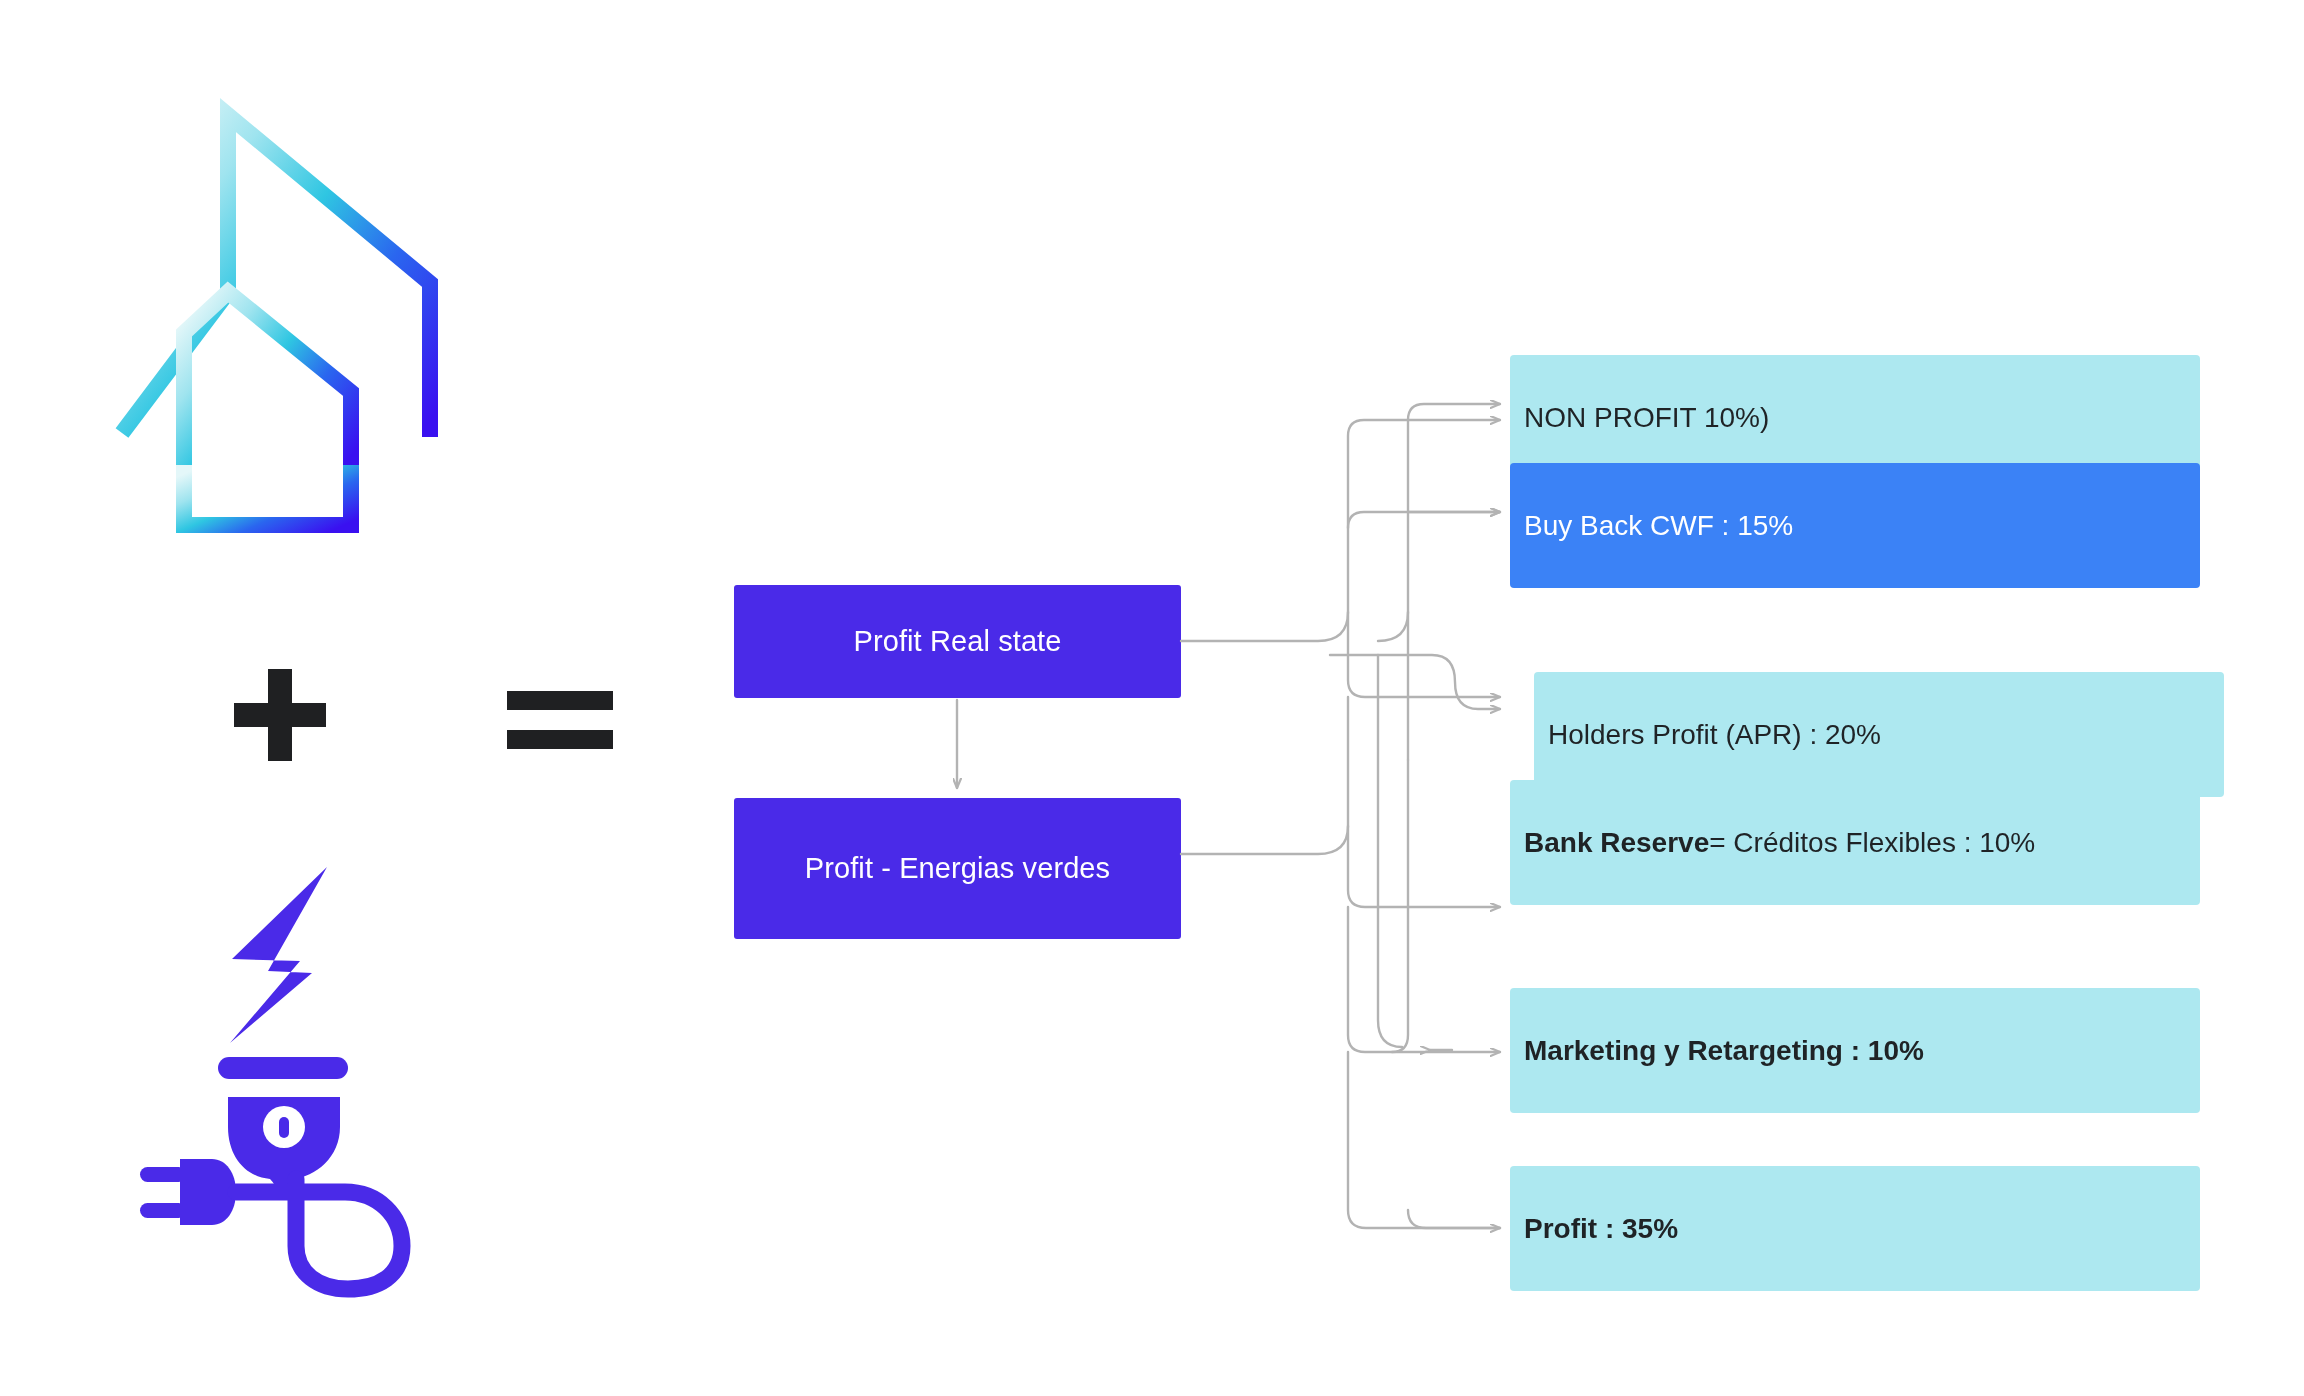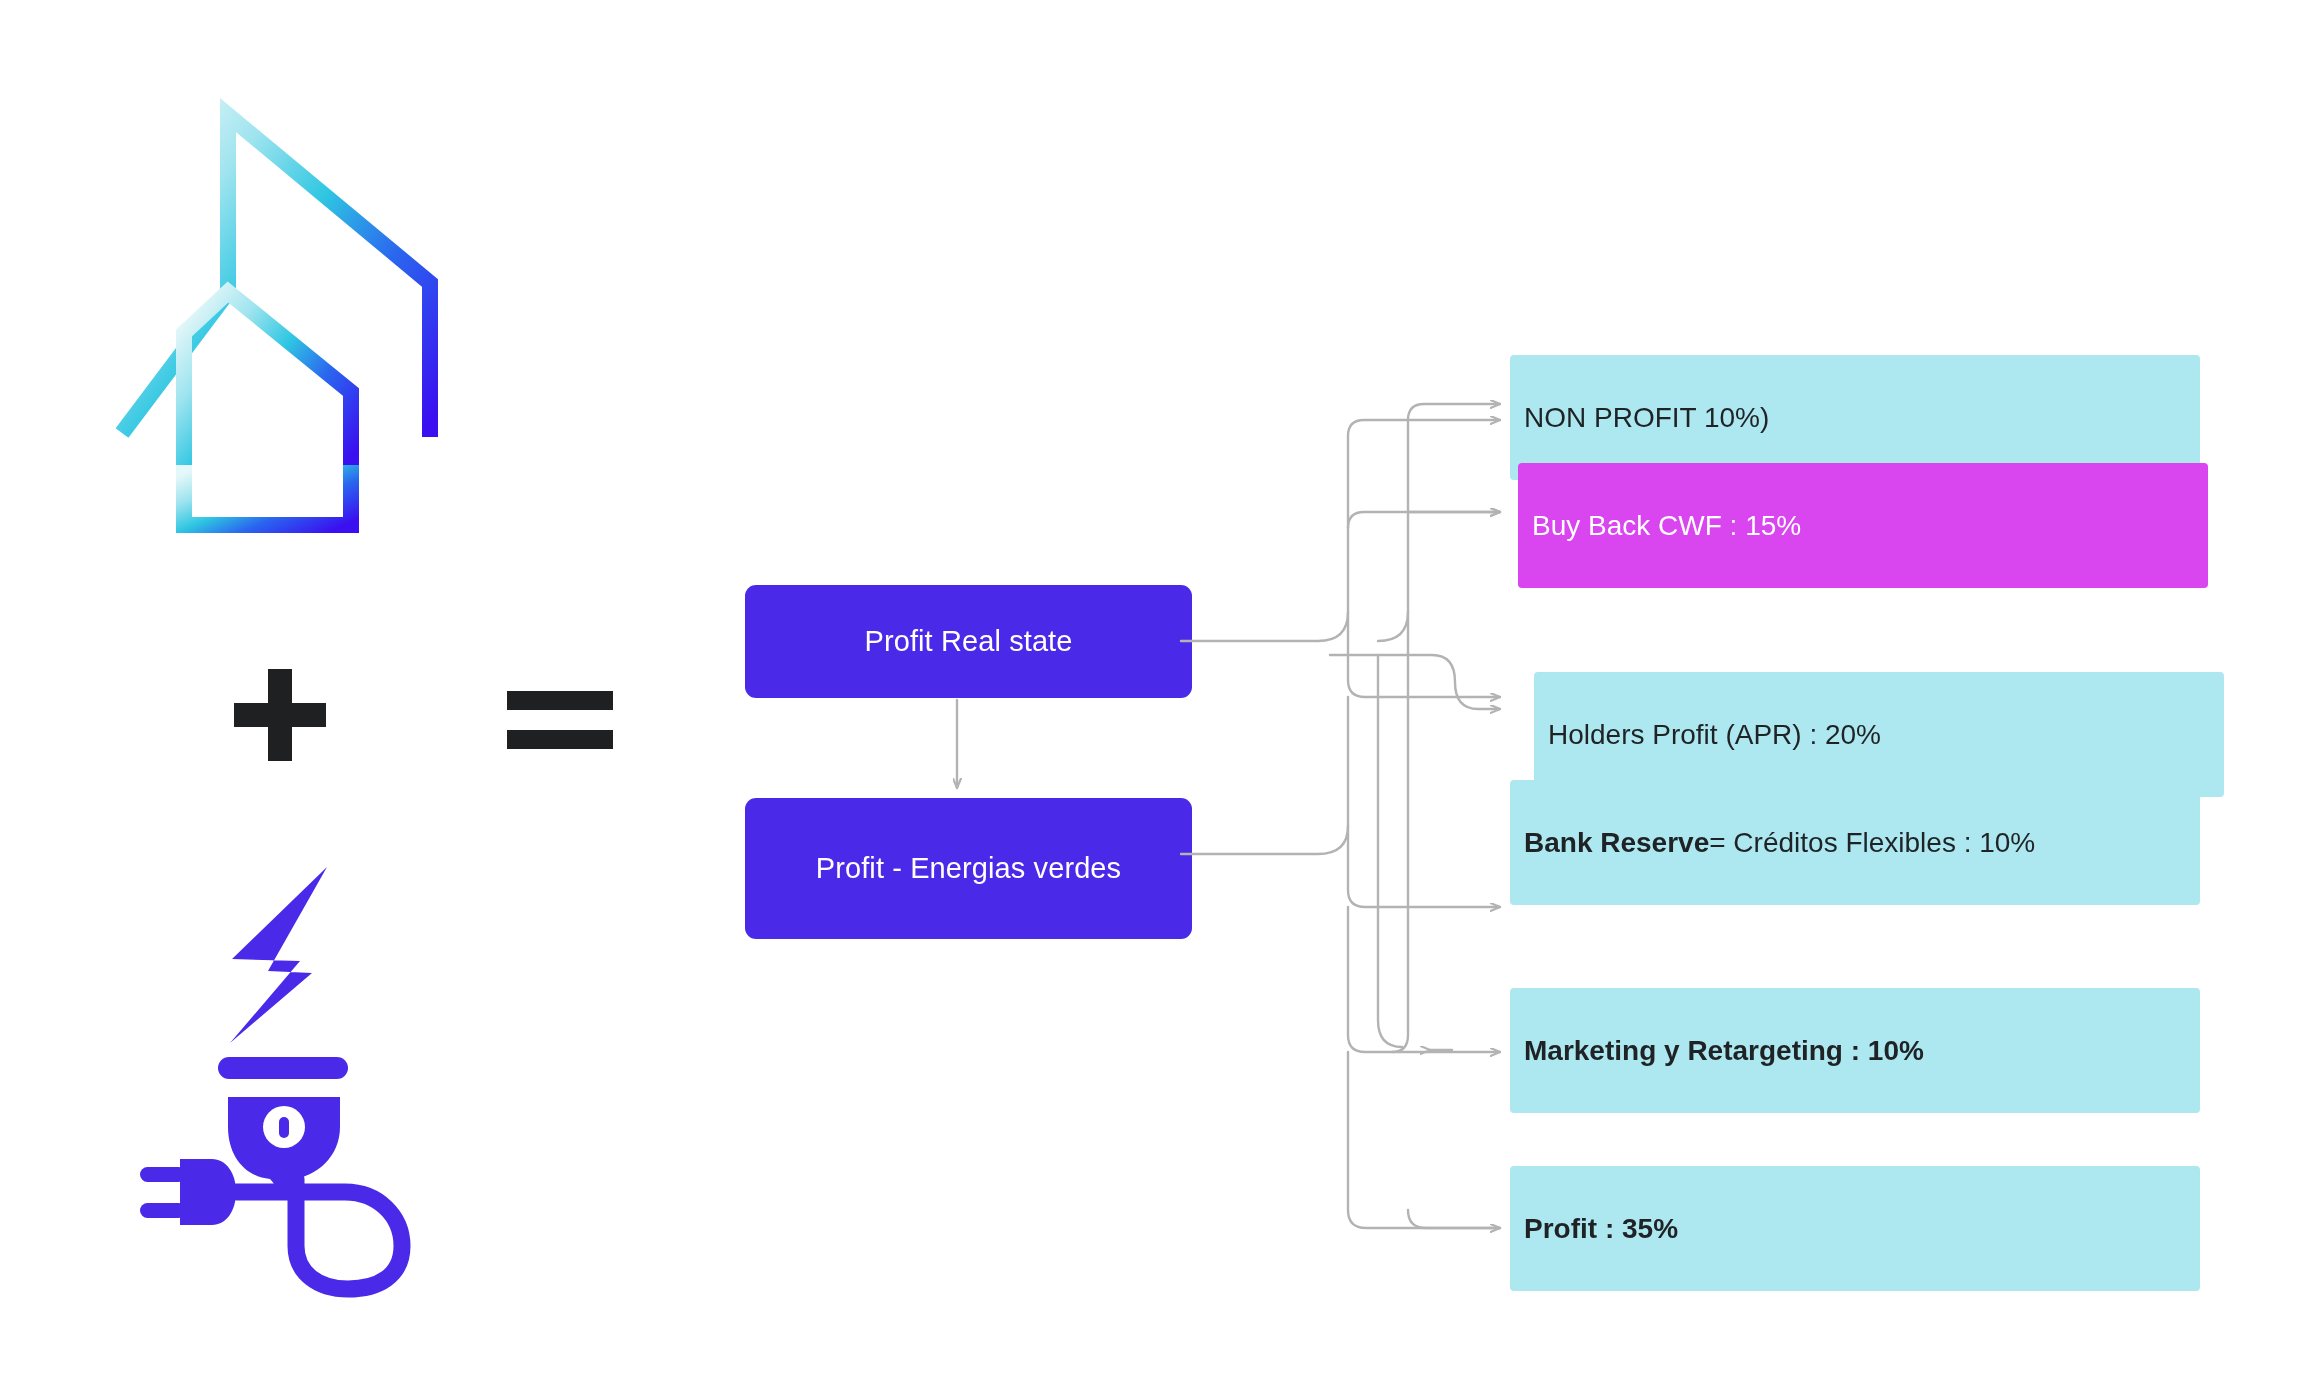--- a/index.html
+++ b/index.html
@@ -8,32 +8,32 @@
 
   .canvas{position:absolute;inset:0;}
 
   
   #logo-house{position:absolute;left:100px;top:85px;width:350px;height:470px;}
   #plus-symbol{position:absolute;left:230px;top:665px;width:100px;height:100px;}
   #equals-symbol{position:absolute;left:505px;top:685px;width:110px;height:70px;}
   #energy-icon{position:absolute;left:140px;top:865px;width:270px;height:425px;}
 
   
-  .src-box{position:absolute;background:#4a2ae8;border-radius:11px;
+  .src-box{position:absolute;background:#4a2ae8;border-radius:3px;
            display:flex;align-items:center;justify-content:center;
-           color:#ffffff;font-size:29px;letter-spacing:.1px;margin-left:11px;}
+           color:#ffffff;font-size:29px;letter-spacing:.1px;}
   #src-real-estate{left:734px;top:585px;width:447px;height:113px;}
   #src-green-energy{left:734px;top:798px;width:447px;height:141px;}
 
   
   .dest-box{position:absolute;left:1510px;width:690px;height:125px;
             border-radius:4px;display:flex;align-items:center;
             justify-content:flex-start;text-align:center;
             font-size:28px;color:#1f2326;padding:0 14px;box-sizing:border-box;}
-  .dest-box.accent{background:#d946ef;color:#ffffff;margin-left:8px;}
+  .dest-box.accent{background:#3b82f6;color:#ffffff;}
   .dest-box.light{background:#ade8f0;}
   .dest-box .bold{font-weight:bold;}
 
   #dest-0{top:355px;}
   #dest-1{top:463px;}
   #dest-2{top:672px;margin-left:24px;}
   #dest-3{top:780px;}
   #dest-4{top:988px;}
   #dest-5{top:1166px;}
 

